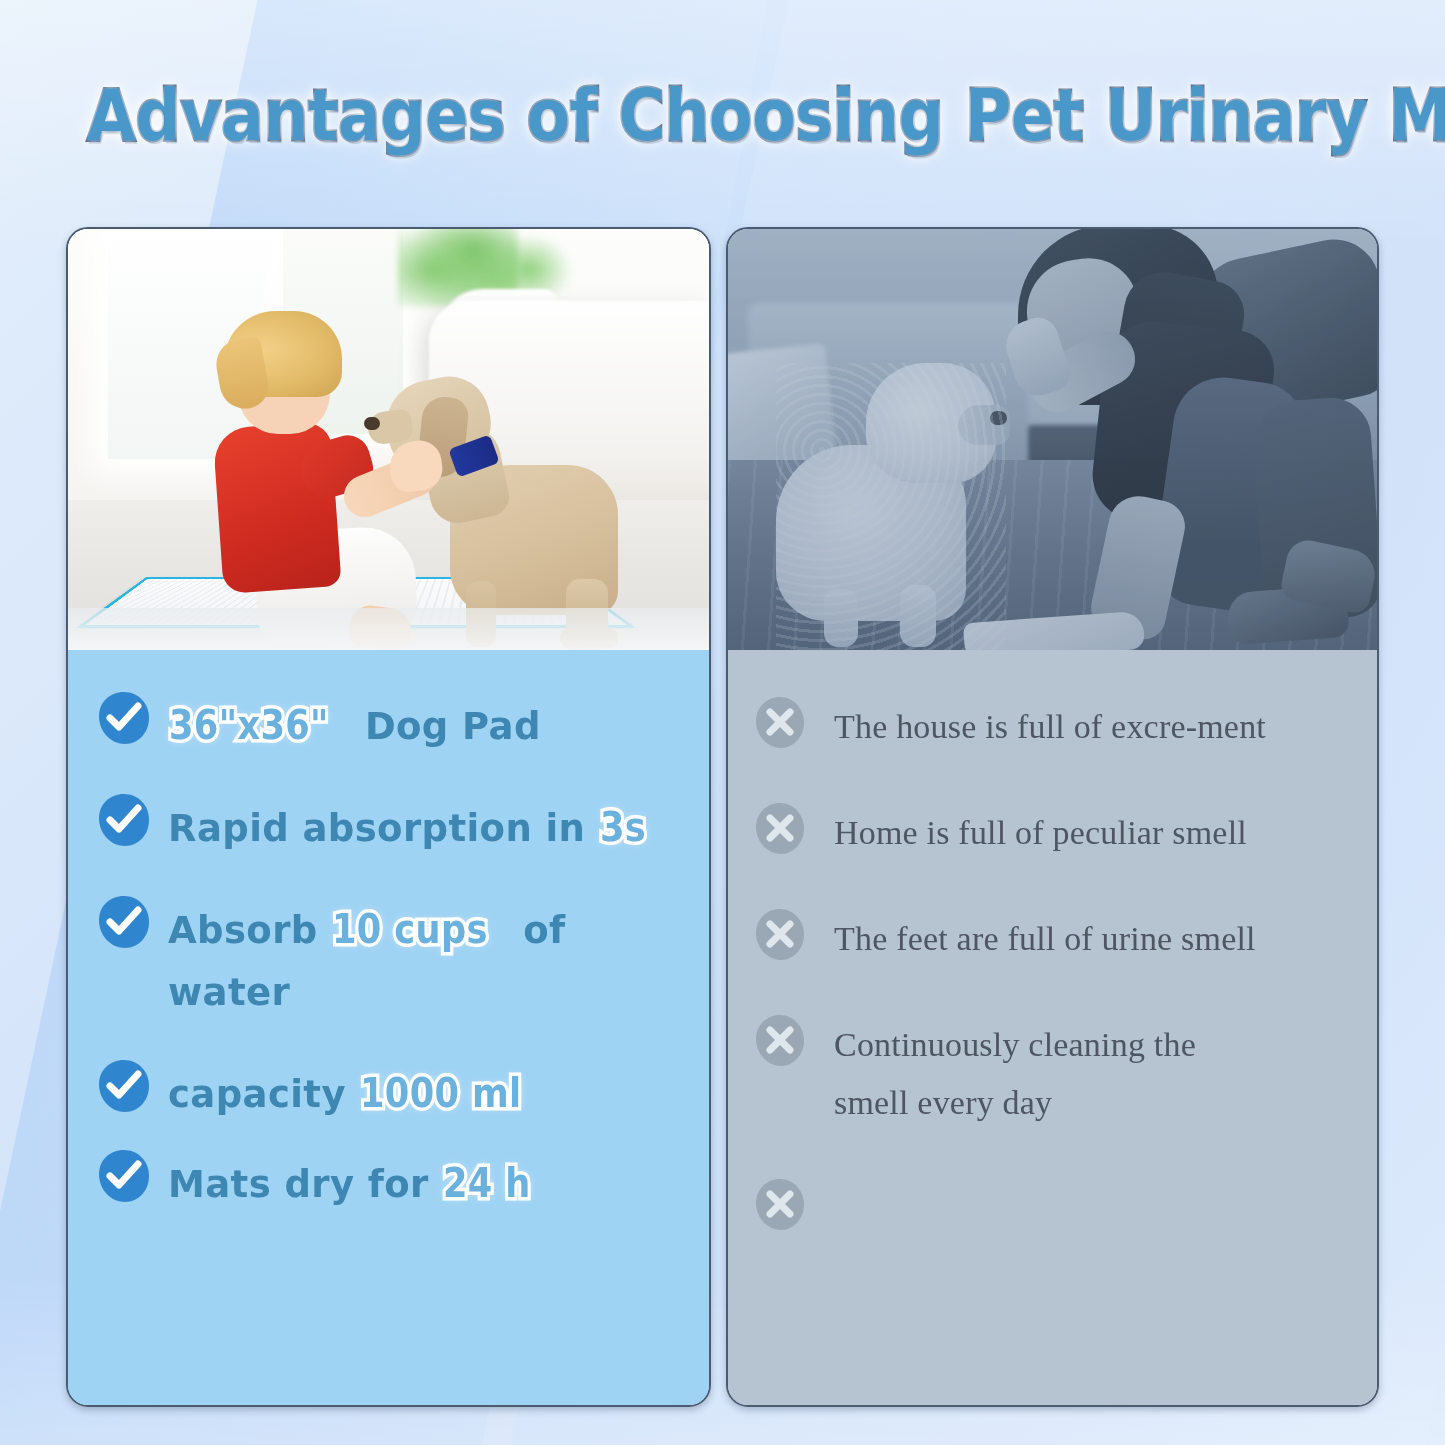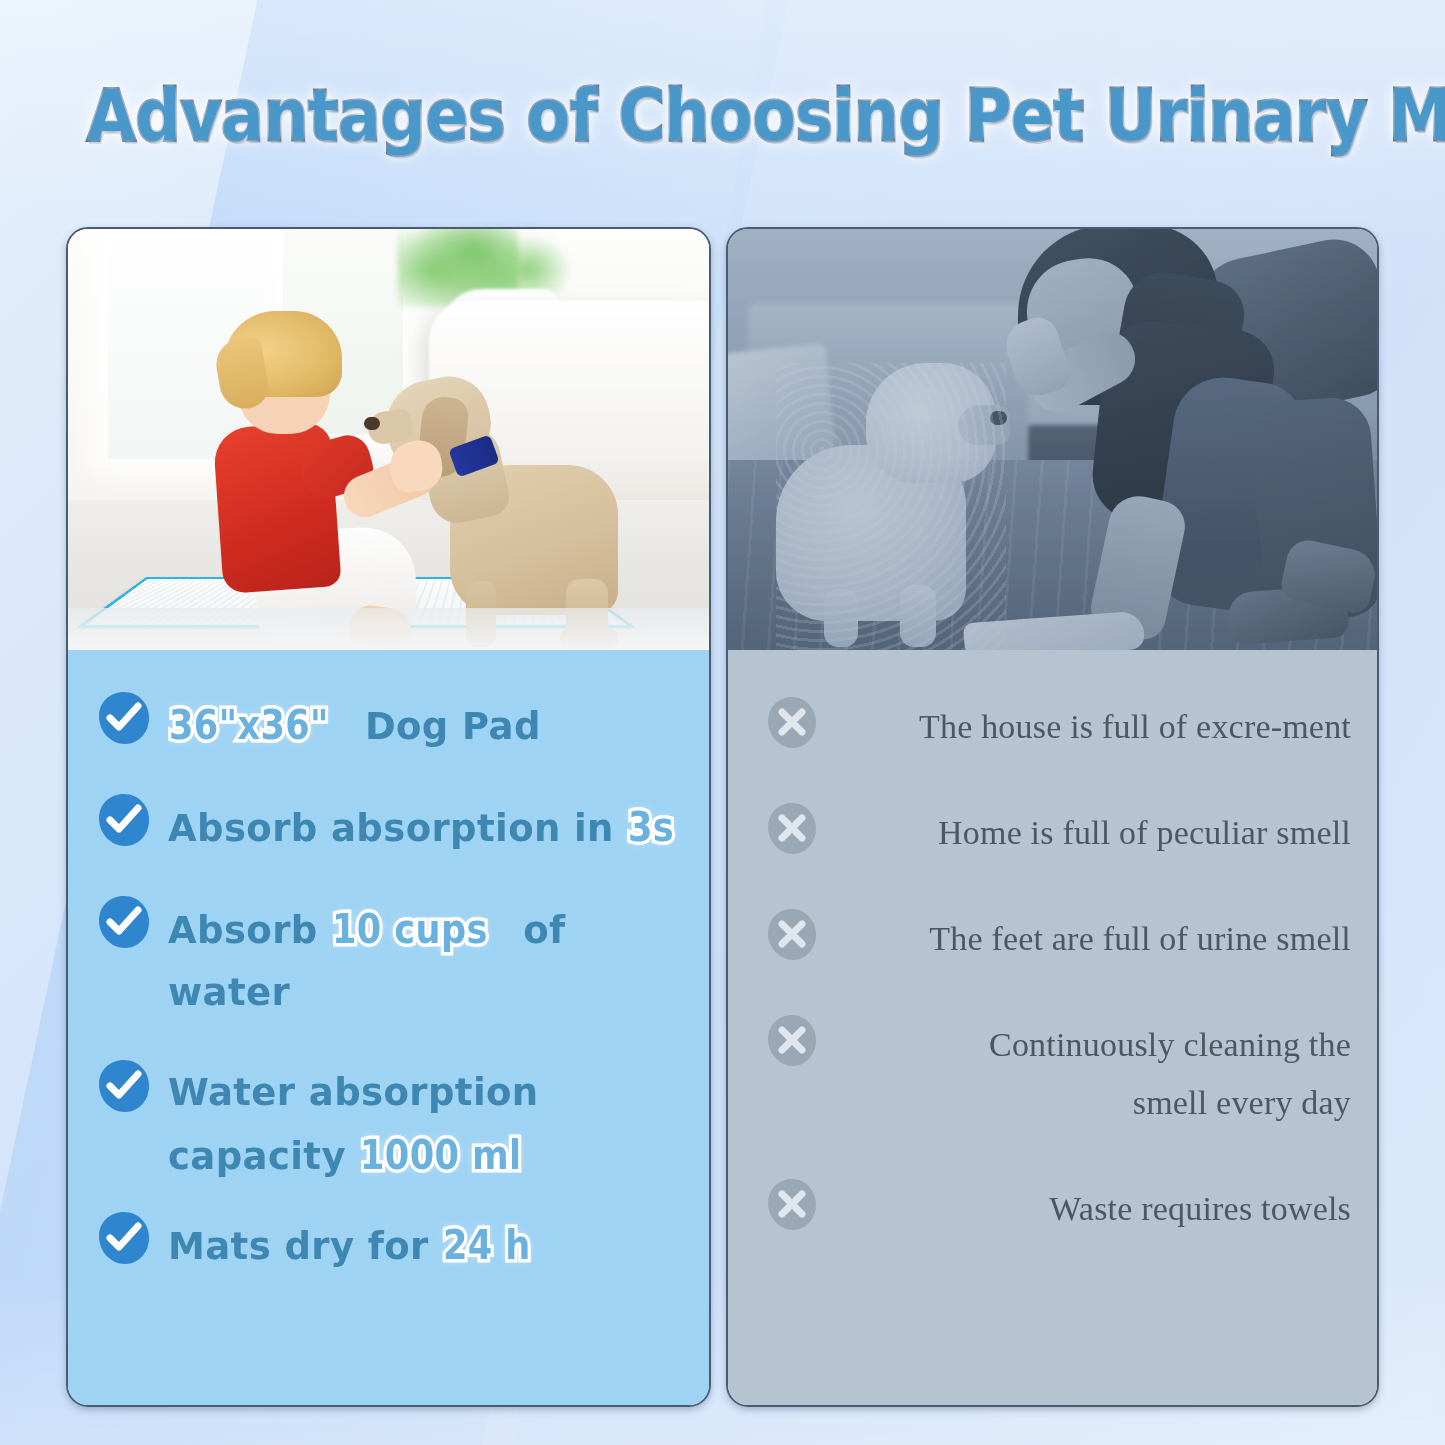--- a/index.html
+++ b/index.html
@@ -454,21 +454,21 @@
     line-height: 58px;
     color: #4d5662;
     letter-spacing: 0.2px;
   }
 
   .row-l { margin-bottom: 34px; }
   .row-l:nth-child(4) { margin-bottom: 22px; }
   .row-r { margin-bottom: 44px; }
   .row-r:first-child { margin-top: 2px; }
 
-  .list-right { padding-top: 42px; padding-left: 36px; text-align: right; }
+  .list-right { padding-top: 42px; padding-left: 24px; }
   .list-right .ico { margin-right: 26px; }
 </style>
 </head>
 <body>
 
 <div id="stage">
 
   <div class="bg-band"></div>
   <div class="bg-band2"></div>
   <div class="bg-vignette"></div>
@@ -527,21 +527,21 @@
       </div>
 
       <div class="row row-l">
         <span class="ico">
           <svg viewBox="0 0 56 56">
               <path d="M28 2C14 2 3 12 3 26c0 16 12 28 26 28 13 0 24-11 24-26C53 13 42 2 28 2z" fill="#2f86cf"></path>
               <path d="M14 28 l9 9 L42 16" fill="none" stroke="#ffffff" stroke-width="7" stroke-linecap="round" stroke-linejoin="round"></path>
             </svg>
         </span>
         <div class="row-text">
-          <div class="lt"><span>Absorb absorption in </span><span class="hl">3s</span></div>
+          <div class="lt"><span>Rapid absorption in </span><span class="hl">3s</span></div>
         </div>
       </div>
 
       <div class="row row-l">
         <span class="ico">
           <svg viewBox="0 0 56 56">
               <path d="M28 2C14 2 3 12 3 26c0 16 12 28 26 28 13 0 24-11 24-26C53 13 42 2 28 2z" fill="#2f86cf"></path>
               <path d="M14 28 l9 9 L42 16" fill="none" stroke="#ffffff" stroke-width="7" stroke-linecap="round" stroke-linejoin="round"></path>
             </svg>
         </span>
@@ -551,21 +551,20 @@
       </div>
 
       <div class="row row-l">
         <span class="ico">
           <svg viewBox="0 0 56 56">
               <path d="M28 2C14 2 3 12 3 26c0 16 12 28 26 28 13 0 24-11 24-26C53 13 42 2 28 2z" fill="#2f86cf"></path>
               <path d="M14 28 l9 9 L42 16" fill="none" stroke="#ffffff" stroke-width="7" stroke-linecap="round" stroke-linejoin="round"></path>
             </svg>
         </span>
         <div class="row-text">
-          <div class="lt"><span>Water absorption</span></div>
           <div class="lt"><span>capacity </span><span class="hl">1000 ml</span></div>
         </div>
       </div>
 
       <div class="row row-l">
         <span class="ico">
           <svg viewBox="0 0 56 56">
               <path d="M28 2C14 2 3 12 3 26c0 16 12 28 26 28 13 0 24-11 24-26C53 13 42 2 28 2z" fill="#2f86cf"></path>
               <path d="M14 28 l9 9 L42 16" fill="none" stroke="#ffffff" stroke-width="7" stroke-linecap="round" stroke-linejoin="round"></path>
             </svg>
@@ -663,21 +662,18 @@
         </div>
       </div>
 
       <div class="row row-r">
         <span class="ico">
           <svg viewBox="0 0 56 56">
               <path d="M28 3C15 3 4 13 4 27c0 15 12 27 25 27 12 0 23-11 23-25C52 14 41 3 28 3z" fill="#9aa8b5"></path>
               <path d="M18 18 L38 38 M38 18 L18 38" fill="none" stroke="#dfe6ec" stroke-width="7" stroke-linecap="round"></path>
             </svg>
         </span>
-        <div class="row-text">
-          <div class="rt">Waste requires towels</div>
-        </div>
       </div>
 
     </div>
   </div>
 
 </div>
 
 </body></html>

